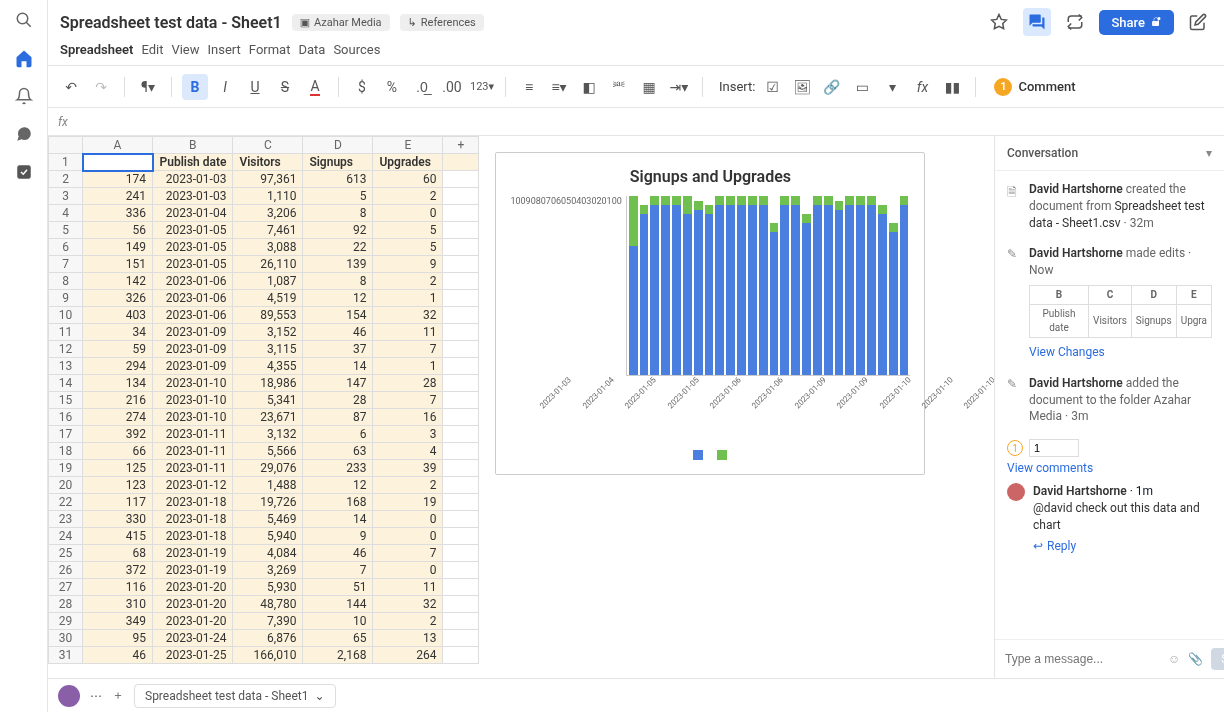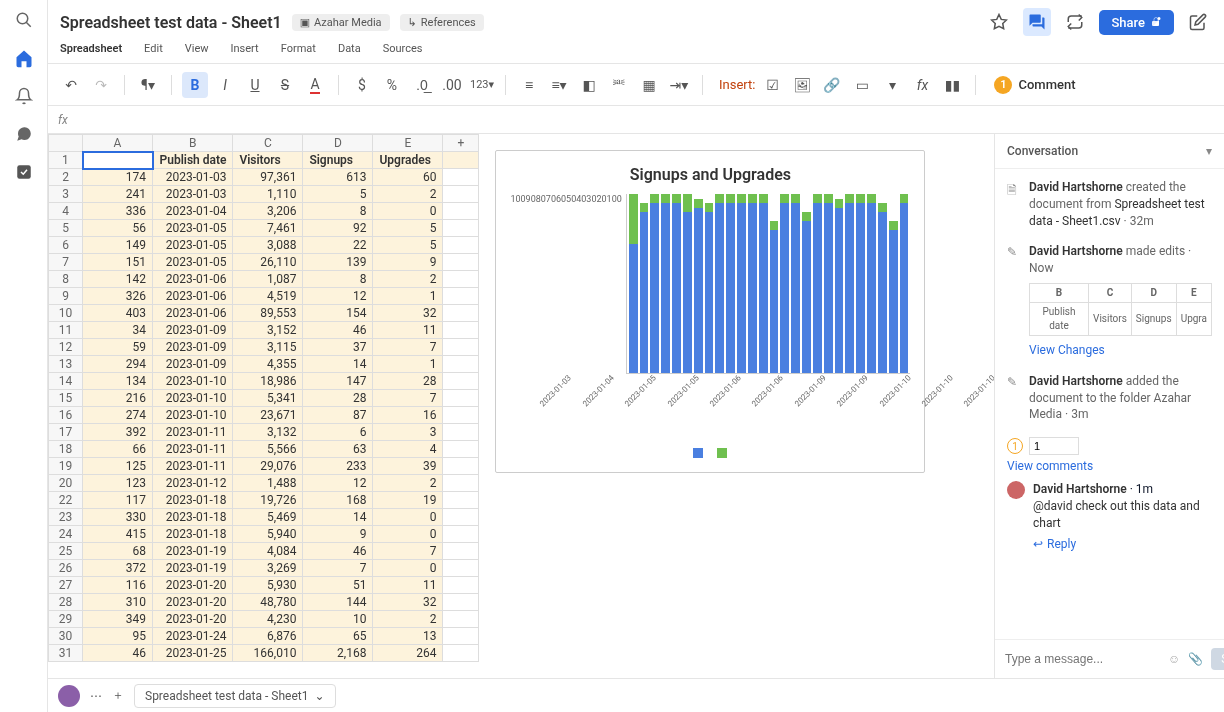--- a/index.html
+++ b/index.html
@@ -10,28 +10,28 @@
 .left-rail .icon.active { color: #2b6cde; }
 .main { flex: 1; display: flex; flex-direction: column; min-width: 0; }
 .topbar { padding: 8px 12px 0 12px; border-bottom: 1px solid #e5e5e5; }
 .title-row { display: flex; align-items: center; gap: 10px; }
 .doc-title { font-size: 16px; font-weight: 600; }
 .badge { background: #eee; border-radius: 4px; padding: 2px 8px; font-size: 11px; color: #555; display: inline-flex; align-items:center; gap:4px;}
 .title-actions { margin-left: auto; display: flex; align-items: center; gap: 10px; }
 .icon-btn { width: 28px; height: 28px; display: flex; align-items: center; justify-content: center; border-radius: 4px; cursor: pointer; color: #555;}
 .icon-btn.blue-bg { background:#dbe9ff; color:#2b6cde;}
 .share-btn { background: #2b6cde; color: #fff; padding: 5px 12px; border-radius: 5px; font-size: 13px; font-weight: 500; cursor: pointer; display:flex; align-items:center; gap:5px;}
-.menu-row { display: flex; gap: 22px; padding: 6px 0 8px 0; font-size: 11px; color: #555; }
+.menu-row { display: flex; gap: 8px; padding: 6px 0 8px 0; font-size: 13px; color: #555; }
 .menu-row span { cursor: pointer; }
 .menu-row span.bold { font-weight:600; color:#333;}
 .toolbar { display: flex; align-items: center; gap: 4px; padding: 6px 10px; border-bottom: 1px solid #e5e5e5; height: 42px; }
 .tb-btn { width: 26px; height: 26px; display:flex; align-items:center; justify-content:center; border-radius:4px; cursor:pointer; color:#555; font-size:14px;}
 .tb-btn.active { background:#dce8fb; color:#2b6cde; font-weight:bold;}
 .tb-sep { width:1px; height:20px; background:#ddd; margin:0 6px;}
-.tb-label { font-size:13px; color:#c2410c; margin-left:6px;}
+.tb-label { font-size:13px; color:#404040; margin-left:6px;}
 .comment-btn { display:flex; align-items:center; gap:6px; cursor:pointer; margin-left:8px;}
 .comment-badge { width:18px; height:18px; border-radius:50%; background:#f5a623; color:#fff; font-size:11px; display:flex; align-items:center; justify-content:center; font-weight:600;}
 .fx-row { display:flex; align-items:center; padding:4px 10px; border-bottom:1px solid #e5e5e5; height:28px; font-style:italic; color:#888; font-size:12px;}
 .workspace { flex:1; display:flex; min-height:0;}
 .sheet-area { flex:1; overflow:auto; position:relative; background:#fff;}
 .sheet-container { display:flex; }
 .grid { border-collapse:collapse; font-size:12px; }
 .grid th, .grid td { border:1px solid #ddd; height:17px; padding:0 6px; text-align:right; white-space:nowrap;}
 .grid th { background:#f7f7f7; color:#666; font-weight:normal; text-align:center; position:sticky; }
 .grid thead th { top:0; }
@@ -465,21 +465,21 @@
                   <td class="datacell">2023-01-20</td>
                   <td class="datacell">48,780</td>
                   <td class="datacell">144</td>
                   <td class="datacell">32</td>
                   <td></td>
                 </tr>
                 <tr>
                   <th class="rowhdr">29</th>
                   <td class="datacell">349</td>
                   <td class="datacell">2023-01-20</td>
-                  <td class="datacell">4,230</td>
+                  <td class="datacell">7,390</td>
                   <td class="datacell">10</td>
                   <td class="datacell">2</td>
                   <td></td>
                 </tr>
                 <tr>
                   <th class="rowhdr">30</th>
                   <td class="datacell">95</td>
                   <td class="datacell">2023-01-24</td>
                   <td class="datacell">6,876</td>
                   <td class="datacell">65</td>

